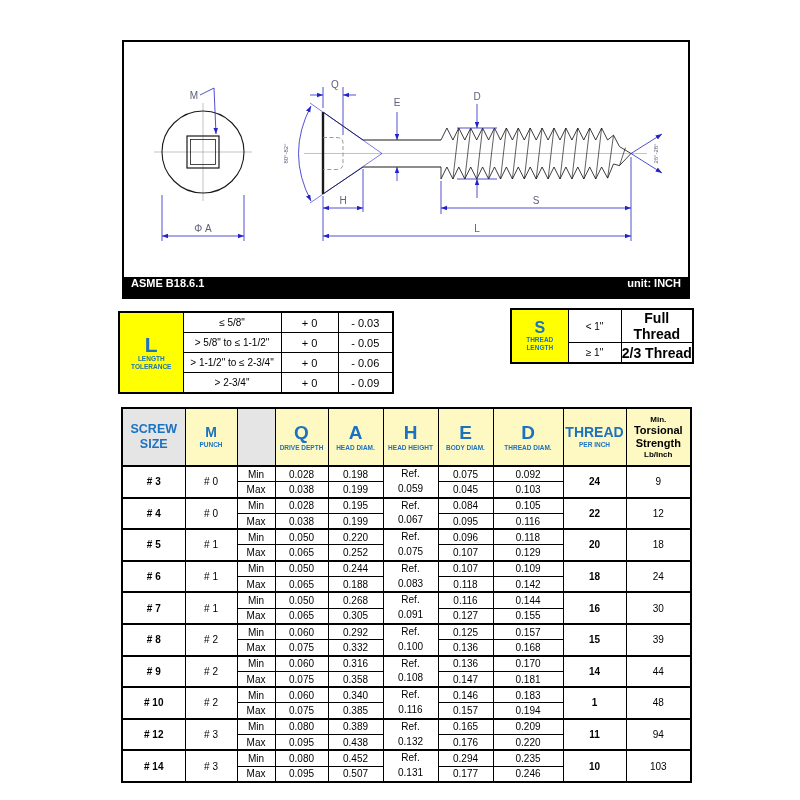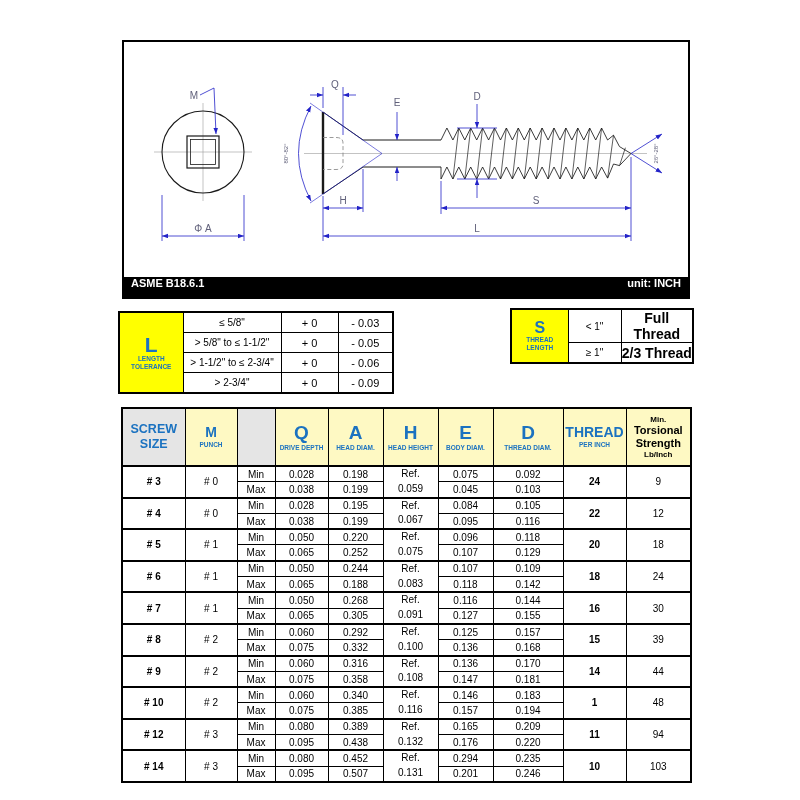--- a/index.html
+++ b/index.html
@@ -468,17 +468,17 @@
         </td>
         <td>0.294</td>
         <td>0.235</td>
         <td class="c-tpi" rowspan="2">10</td>
         <td class="c-str" rowspan="2">103</td>
       </tr>
       <tr>
         <td class="c-mm">Max</td>
         <td>0.095</td>
         <td>0.507</td>
-        <td>0.201</td>
+        <td>0.177</td>
         <td>0.246</td>
       </tr>
     </tbody>
 </table>
 
 </body></html>

